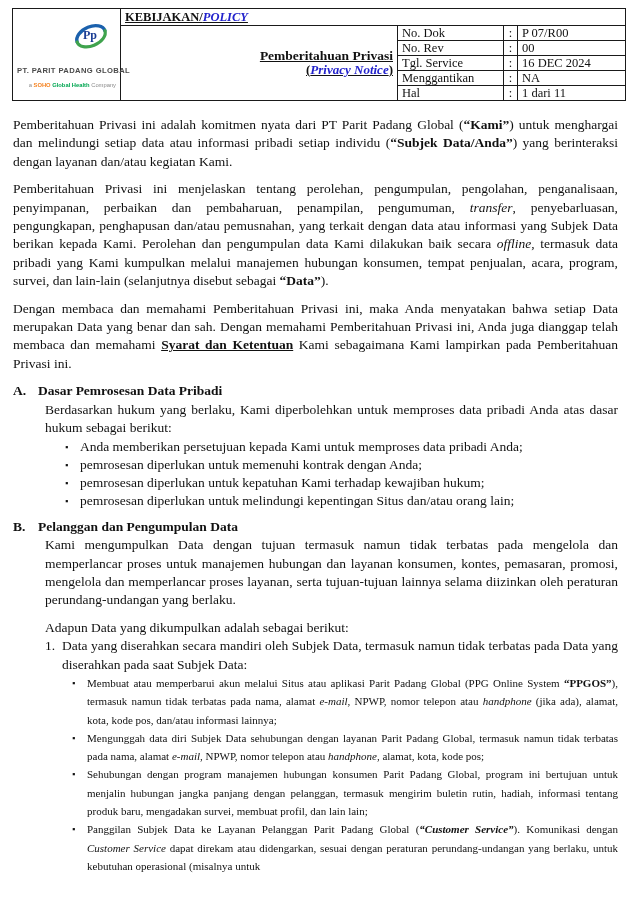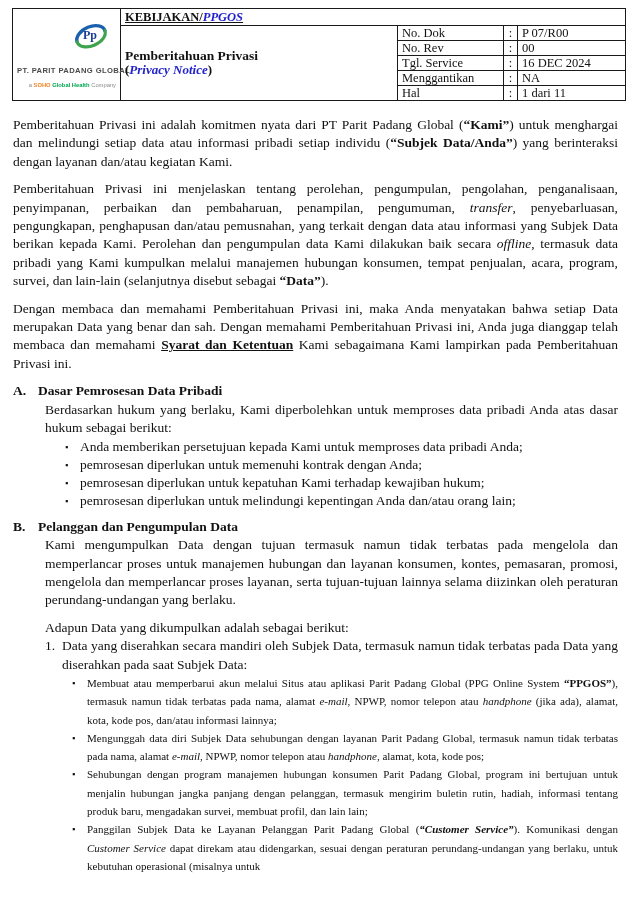--- a/index.html
+++ b/index.html
@@ -24,21 +24,21 @@
   table.header-table td {
     border: 1.6px solid #1a1a1a;
     padding: 0 4px;
     vertical-align: middle;
     font-size: 12.5px;
     line-height: 14px;
   }
   td.logo-cell { text-align: right; padding: 2px; }
   td.policy-cell { font-weight: bold; height: 17px; }
   td.policy-cell .u-wrap { text-decoration: underline; }
-  td.title-cell { text-align: left; }
+  td.title-cell { text-align: right; text-decoration: underline; }
   td.info-label { height: 14px; }
   td.info-sep { text-align: center; padding: 0; }
   .doc-title-line1 { font-size: 13.5px; font-weight: bold; }
   .doc-title-line2 { font-size: 13px; font-weight: bold; }
 
   
   .logo-name {
     font-family: "Liberation Sans", "DejaVu Sans", sans-serif;
     font-size: 7.6px; font-weight: bold; letter-spacing: 0.4px;
     color: #4a4a4a; white-space: nowrap; margin-top: 9px;
@@ -115,21 +115,21 @@
           <g transform="rotate(-24 26 16)">
             <path d="M 11 18 A 15 9.5 0 1 1 41 19" fill="none" stroke="#1b61ad" stroke-width="3.4" stroke-linecap="round"></path>
             <path d="M 41 19 A 15 9.5 0 0 1 11 18" fill="none" stroke="#3fa34d" stroke-width="3.2" stroke-linecap="round"></path>
           </g>
           <text x="26" y="21" text-anchor="middle" font-family="Liberation Serif, serif" font-weight="bold" font-size="12" fill="#1c3e94">Pp</text>
         </svg>
         <div class="logo-name">PT. PARIT PADANG GLOBAL</div>
         <div class="logo-tagline"><span style="color: rgb(138, 138, 138);">a </span><span style="font-weight: bold; color: rgb(245, 130, 31);">SOHO</span><span style="font-weight: bold; color: rgb(0, 166, 81);"> Global Health</span><span style="color: rgb(138, 138, 138);"> Company</span></div>
       </td>
       <td class="policy-cell" colspan="4">
-        <span class="u-wrap"><span style="font-weight: bold;">KEBIJAKAN/</span><span style="font-weight: bold; font-style: italic; color: rgb(35, 35, 204);">PPGOS</span></span>
+        <span class="u-wrap"><span style="font-weight: bold;">KEBIJAKAN/</span><span style="font-weight: bold; font-style: italic; color: rgb(35, 35, 204);">POLICY</span></span>
       </td>
     </tr>
     <tr>
       <td class="title-cell" rowspan="5">
         <div class="doc-title-line1"><span style="font-weight: bold;">Pemberitahuan Privasi</span></div>
         <div class="doc-title-line2"><span style="font-weight: bold;">(</span><span style="font-weight: bold; font-style: italic; color: rgb(35, 35, 204);">Privacy Notice</span><span style="font-weight: bold;">)</span></div>
       </td>
       <td class="info-label">No. Dok</td>
       <td class="info-sep">:</td>
       <td class="info-value">P 07/R00</td>
@@ -169,21 +169,21 @@
       <div class="sec-head">
         <span class="sec-letter">A.</span>
         <span>Dasar Pemrosesan Data Pribadi</span>
       </div>
       <div class="sec-body">
         <p class="sec-para">Berdasarkan hukum yang berlaku, Kami diperbolehkan untuk memproses data pribadi Anda atas dasar hukum sebagai berikut:</p>
         <ul class="square-bullets">
           <li class="li-text">Anda memberikan persetujuan kepada Kami untuk memproses data pribadi Anda;</li>
           <li class="li-text">pemrosesan diperlukan untuk memenuhi kontrak dengan Anda;</li>
           <li class="li-text">pemrosesan diperlukan untuk kepatuhan Kami terhadap kewajiban hukum;</li>
-          <li class="li-text">pemrosesan diperlukan untuk melindungi kepentingan Anda dan/atau orang lain;</li>
+          <li class="li-text">pemrosesan diperlukan untuk melindungi kepentingan Situs dan/atau orang lain;</li>
         </ul>
       </div>
     </div>
 
     <div class="section">
       <div class="sec-head">
         <span class="sec-letter">B.</span>
         <span>Pelanggan dan Pengumpulan Data</span>
       </div>
       <div class="sec-body">

